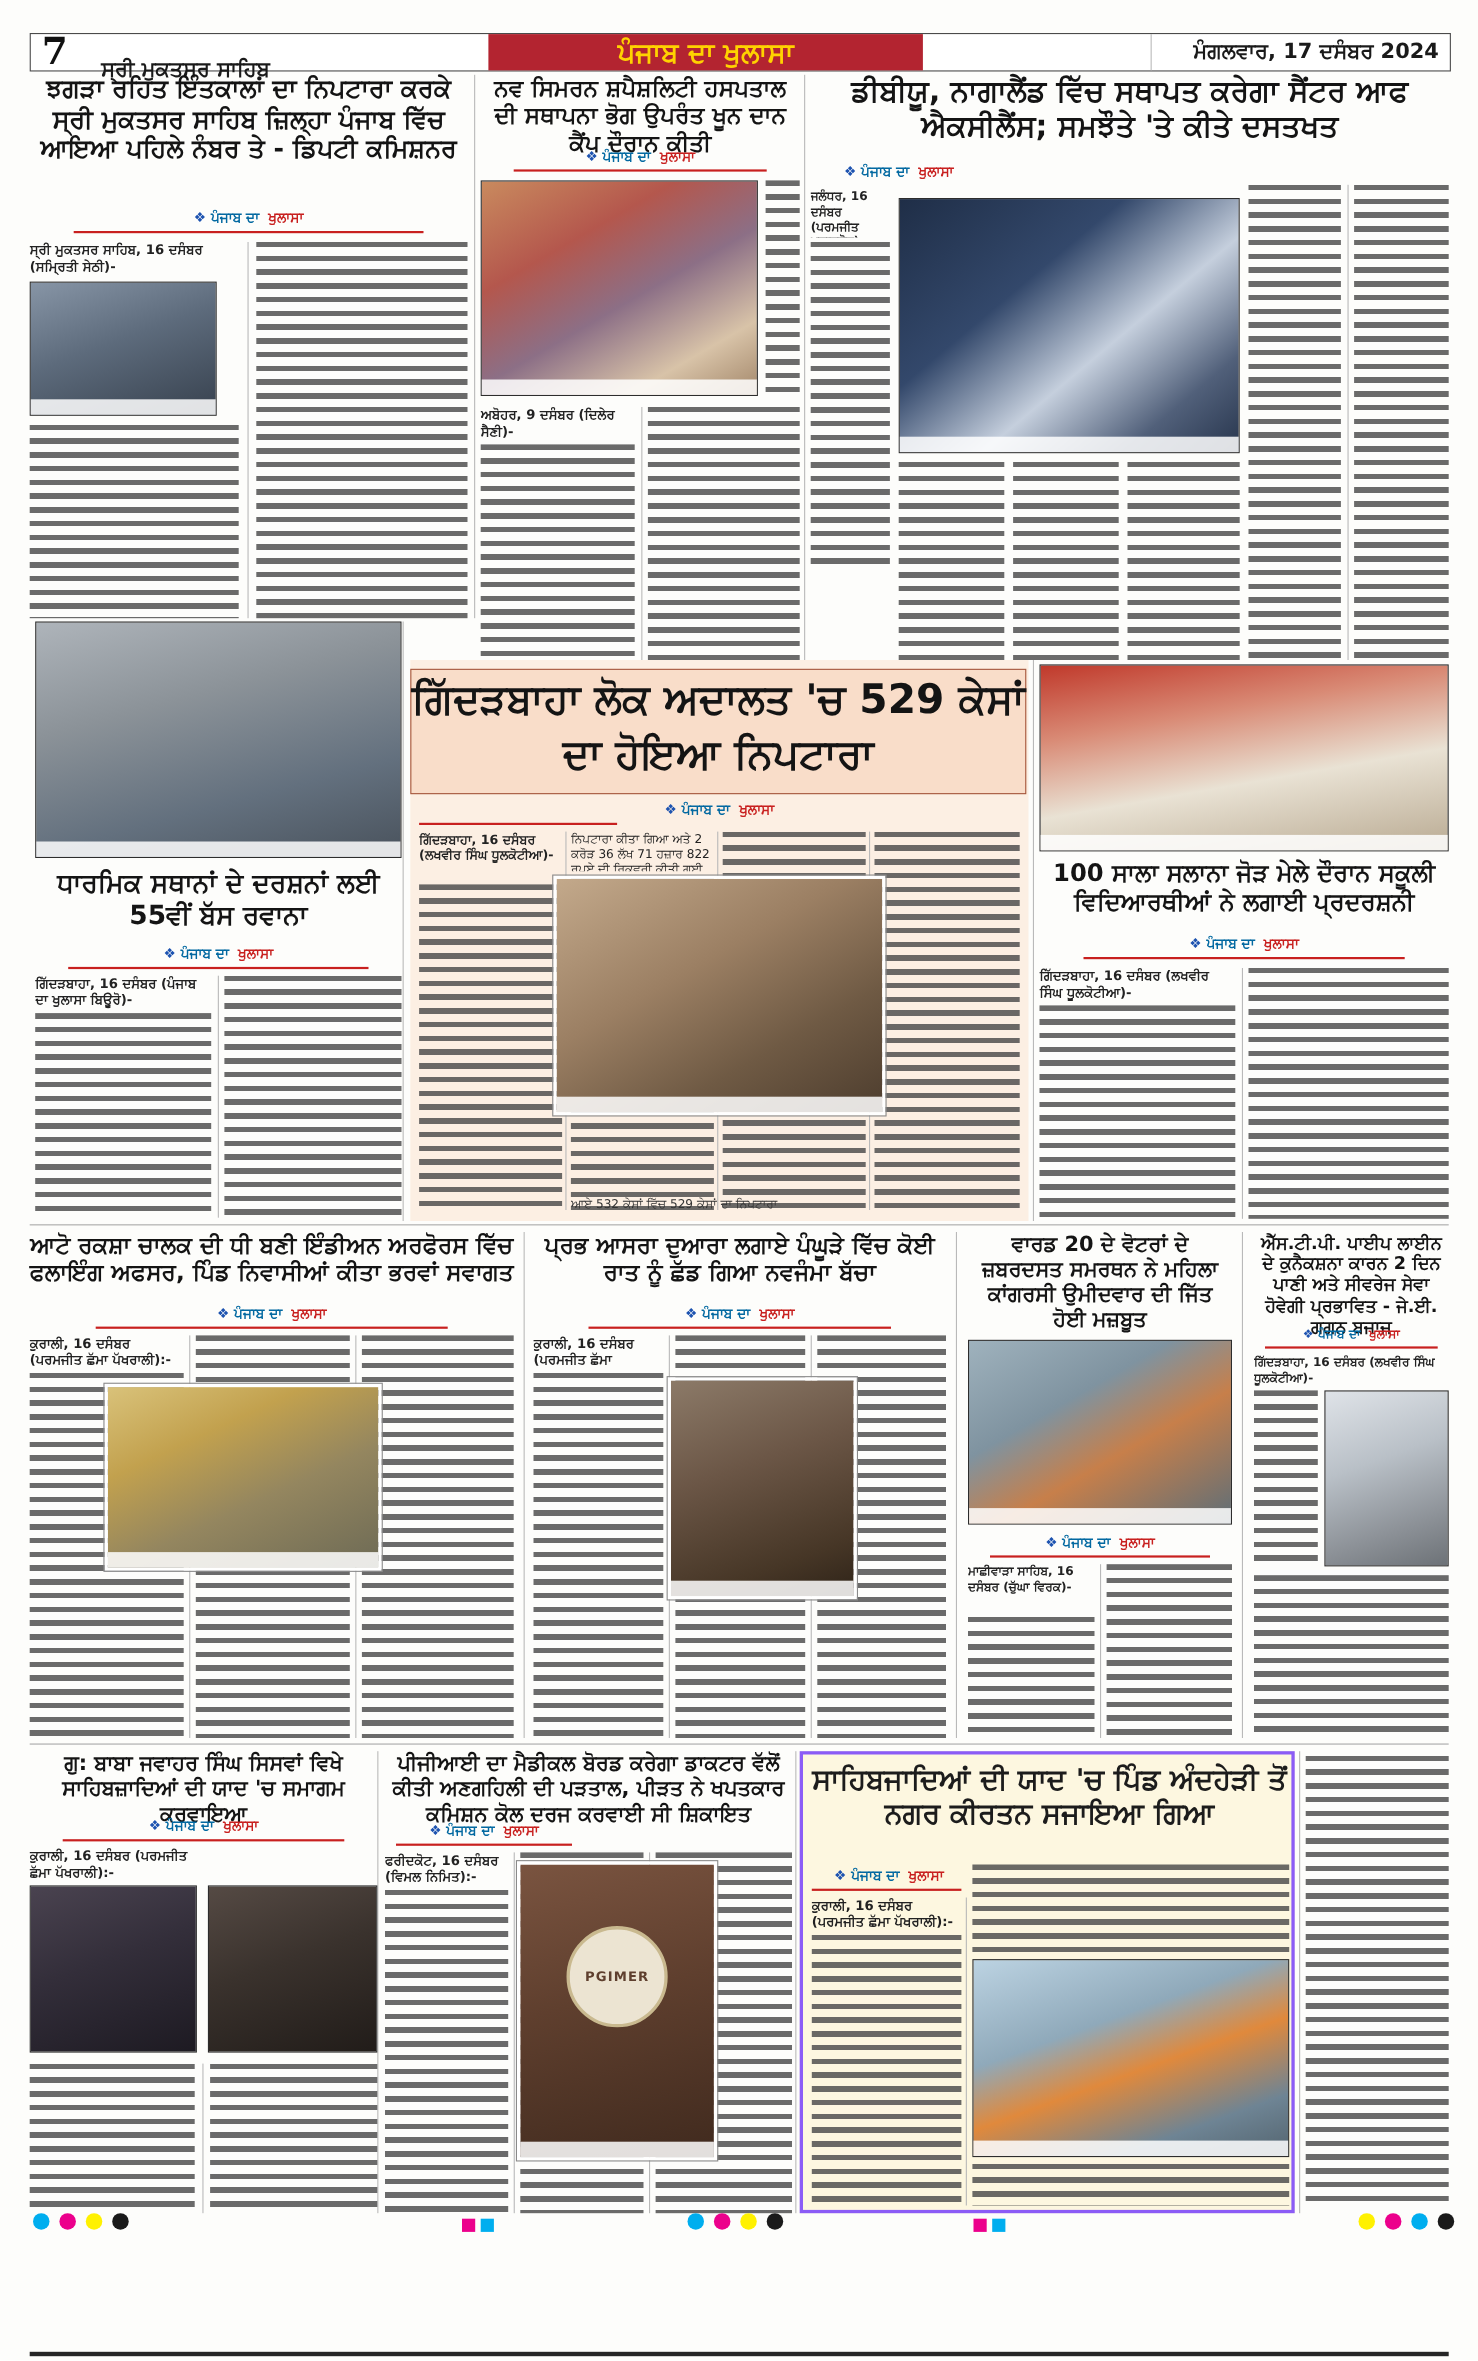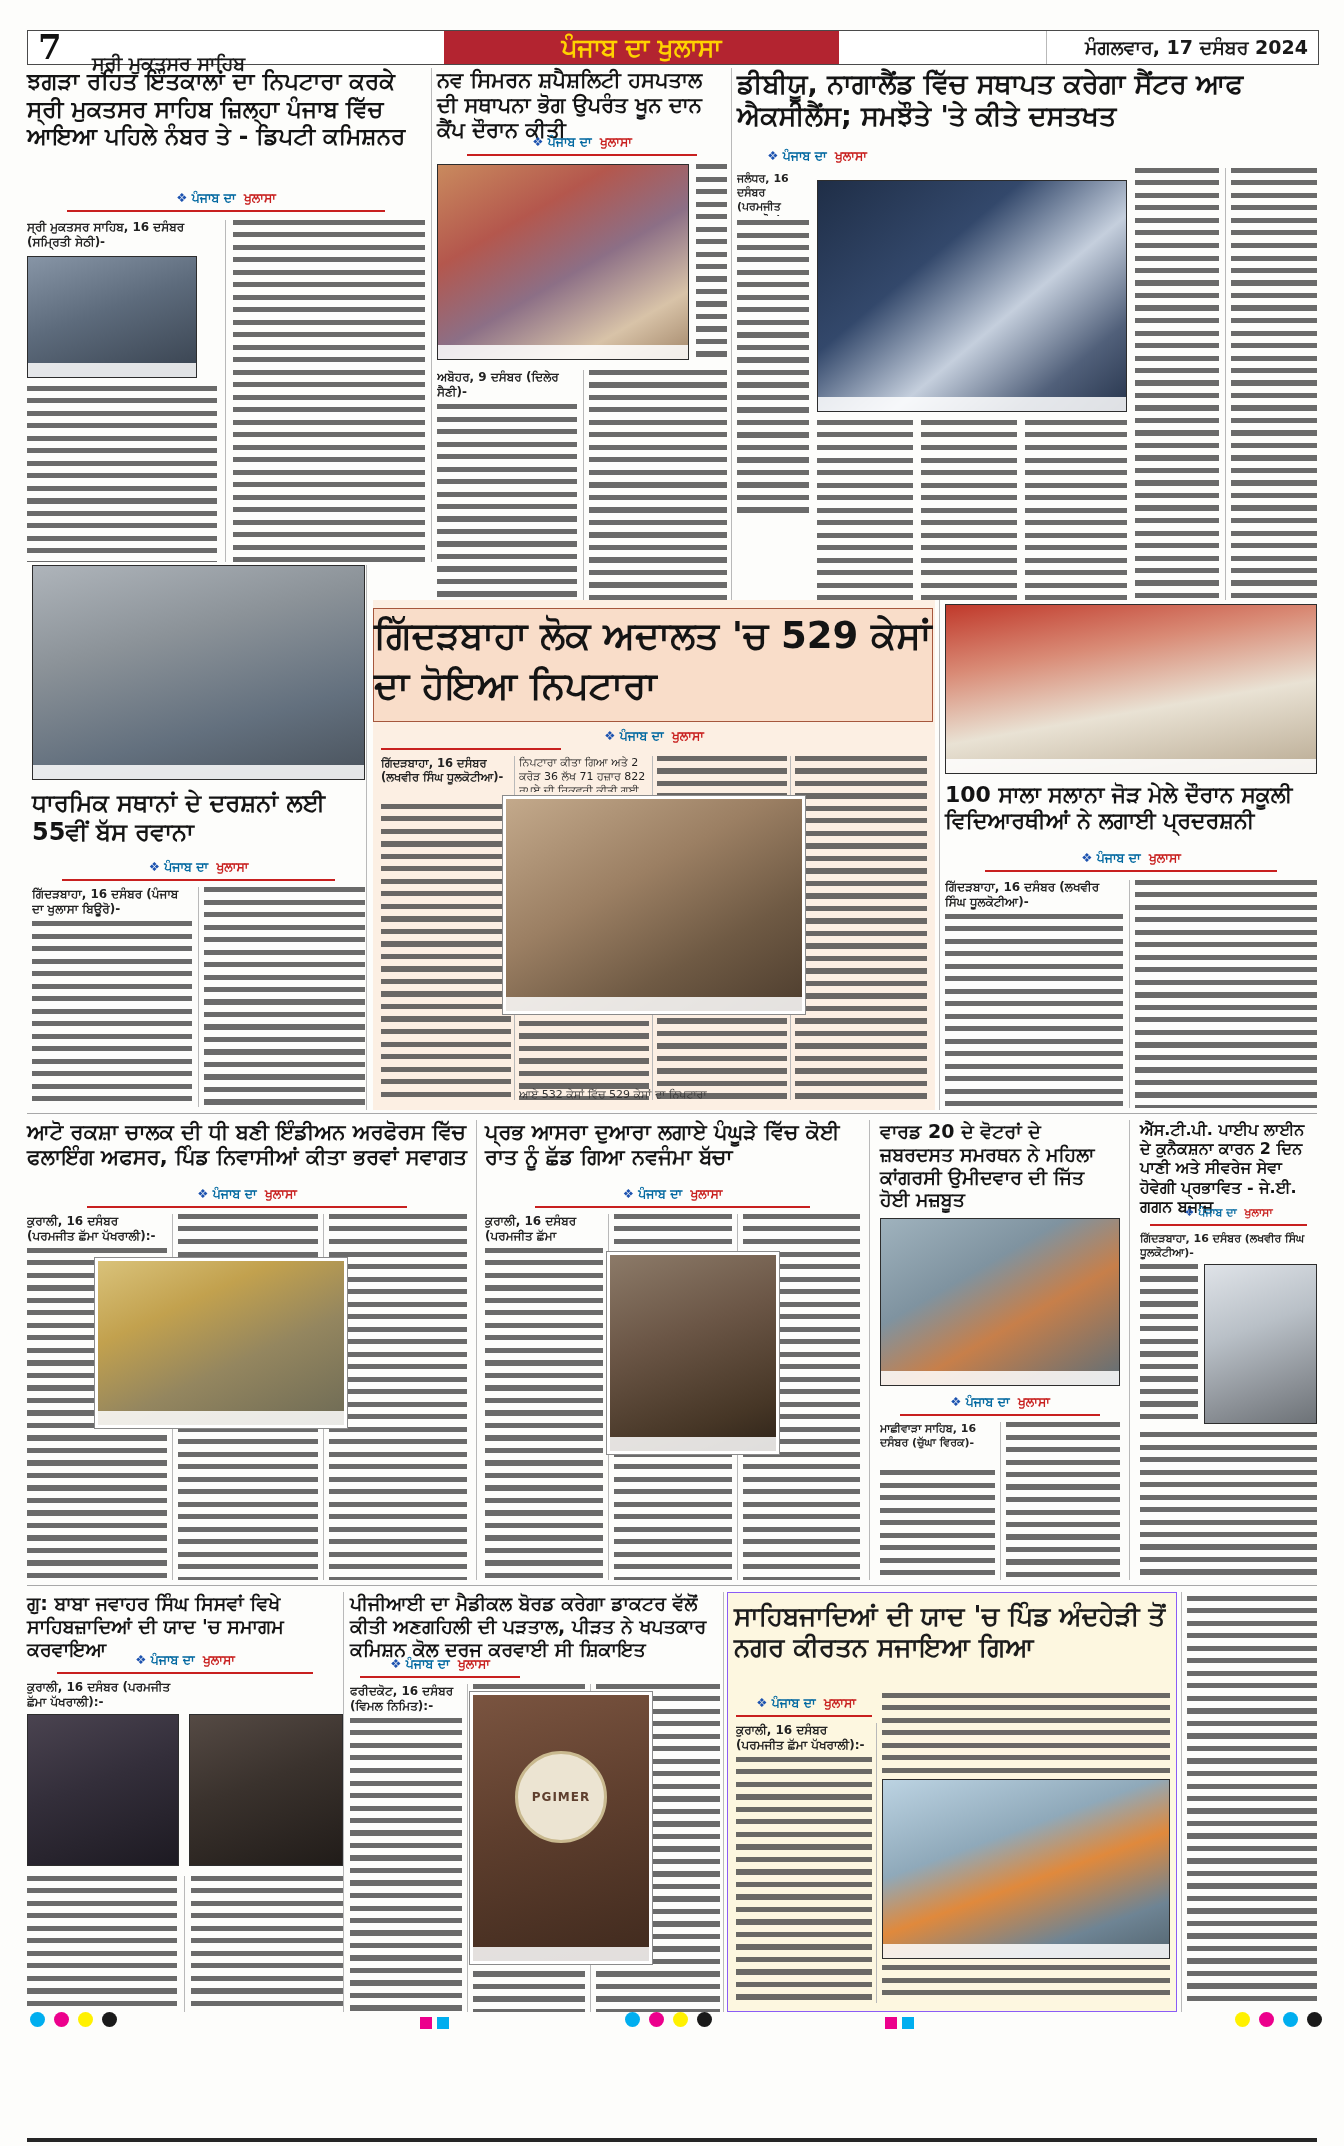--- a/index.html
+++ b/index.html
@@ -1,19 +1,19 @@
 <!DOCTYPE html>
 <html><head>
 <meta charset="utf-8">
 <style>
   html,body{margin:0;padding:0;background:#ffffff;}
   #page{position:relative;width:1344px;height:2146px;background:#fdfdfb;overflow:hidden;
         font-family:"DejaVu Sans","Liberation Sans",sans-serif;color:#1a1a1a;}
   .abs{position:absolute;}
-  .hl{font-weight:bold;color:#141414;line-height:1.2;}
+  .hl{font-weight:bold;text-align:center;color:#141414;line-height:1.2;}
   
   .tx{background:repeating-linear-gradient(180deg,#4a4a4a 0px,#4a4a4a 5px,rgba(0,0,0,0) 5px,rgba(0,0,0,0) 12.5px);opacity:.82;}
   .dl{font-size:12px;font-weight:bold;color:#222;line-height:1.25;overflow:hidden;}
   .motif{font-size:12.5px;font-weight:bold;text-align:center;white-space:nowrap;}
   .motif .ic{color:#1d53b0;}
   .motif .b{color:#0369a1;}
   .motif .r{color:#c8201f;margin-left:4px;}
   .redrule{height:2px;background:#c8201f;}
   .vline{width:1px;background:#b9b9b9;}
   .hline{height:1px;background:#a8a8a8;}
@@ -266,21 +266,21 @@
     <div class="abs vline" style="left:240px;top:92px;height:328px;"></div>
     <div class="tx abs" style="left:246px;top:92px;width:124px;height:328px;"></div>
     <div class="photo abs" style="left:120px;top:100px;width:182px;height:272px;border:3px solid #fff;outline:1px solid #8a8a8a;background:linear-gradient(165deg,#7a5440 0%,#5f3f2e 45%,#402a1e 100%);">
       <div style="position:absolute;left:50%;top:56px;transform:translateX(-50%);width:86px;height:86px;border-radius:50%;background:#ece4d2;border:3px solid #c9b98f;text-align:center;">
         <span style="display:block;margin-top:36px;font-size:12px;font-weight:bold;color:#5f3f2e;letter-spacing:1px;">PGIMER</span>
       </div>
       <div class="capstrip"></div>
     </div>
   </div>
 
-  <div class="abs" style="left:727px;top:1592px;width:450px;height:420px;background:#fdf7e0;border:1px solid #8b5cf6;box-sizing:border-box;">
+  <div class="abs" style="left:727px;top:1592px;width:450px;height:420px;background:#fdf7e0;border:3px solid #8b5cf6;box-sizing:border-box;">
     <div class="hl abs" style="left:6px;top:8px;width:436px;font-size:26px;color:#1c1c1c;">ਸਾਹਿਬਜਾਦਿਆਂ ਦੀ ਯਾਦ 'ਚ ਪਿੰਡ ਅੰਦਹੇੜੀ ਤੋਂ ਨਗਰ ਕੀਰਤਨ ਸਜਾਇਆ ਗਿਆ</div>
     <div class="motif abs" style="left:8px;top:102px;width:140px;">
       <span class="ic">❖</span>
       <span class="b">ਪੰਜਾਬ ਦਾ</span>
       <span class="r">ਖੁਲਾਸਾ</span>
     </div>
     <div class="redrule abs" style="left:8px;top:122px;width:136px;"></div>
     <div class="dl abs" style="left:8px;top:130px;width:136px;height:30px;">ਕੁਰਾਲੀ, 16 ਦਸੰਬਰ (ਪਰਮਜੀਤ ਛੱਮਾ ਪੱਖਰਾਲੀ):-</div>
     <div class="tx abs" style="left:8px;top:164px;width:136px;height:246px;"></div>
     <div class="abs vline" style="left:148px;top:130px;height:280px;"></div>

